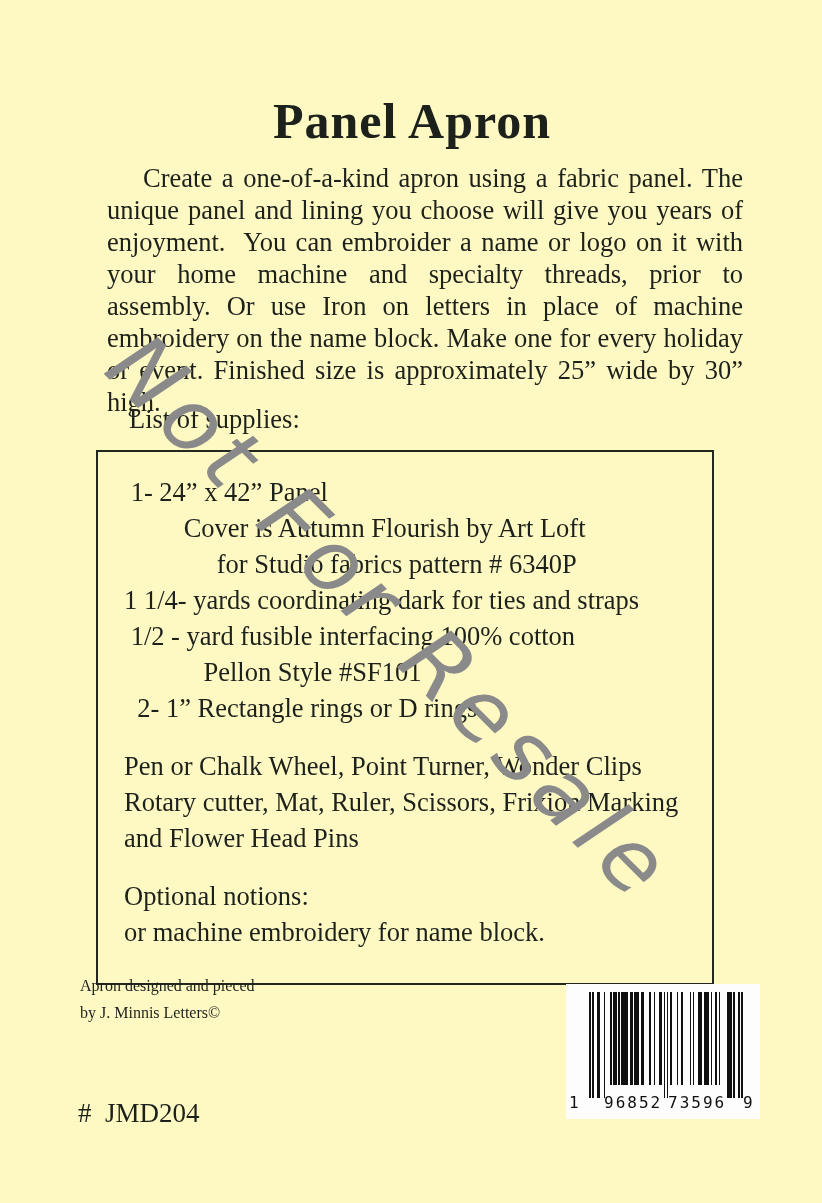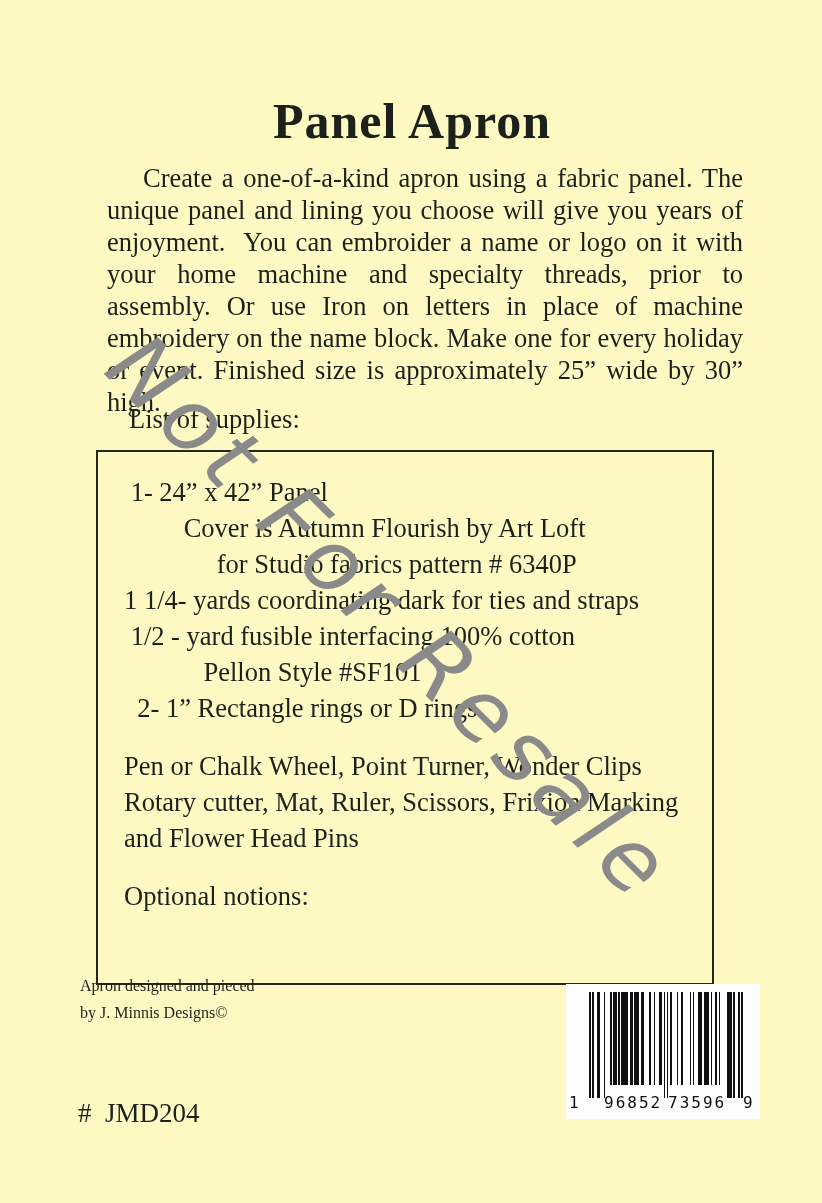--- a/index.html
+++ b/index.html
@@ -50,25 +50,26 @@
       <div class="supplies-line">1 1/4- yards coordinating dark for ties and straps</div>
       <div class="supplies-line"> 1/2 - yard fusible interfacing 100% cotton</div>
       <div class="supplies-line">            Pellon Style #SF101</div>
       <div class="supplies-line">  2- 1” Rectangle rings or D rings</div>
       <div class="supplies-line gap"></div>
       <div class="supplies-line">Pen or Chalk Wheel, Point Turner, Wonder Clips</div>
       <div class="supplies-line">Rotary cutter, Mat, Ruler, Scissors, Frixion Marking</div>
       <div class="supplies-line">and Flower Head Pins</div>
       <div class="supplies-line gap"></div>
       <div class="supplies-line">Optional notions:</div>
+      <div class="supplies-line">or machine embroidery for name block.</div>
     </div>
 
   <div class="credits">
     <div>Apron designed and pieced</div>
-    <div>by J. Minnis Designs©</div>
+    <div>by J. Minnis Letters©</div>
   </div>
 
   <div class="item-number">#  JMD204</div>
 
   <div class="barcode">
     <svg class="bars" viewBox="0 0 154 106" preserveAspectRatio="none" shape-rendering="crispEdges">
         <rect x="0.00" y="0" width="1.62" height="106"></rect>
         <rect x="3.24" y="0" width="1.62" height="106"></rect>
         <rect x="8.11" y="0" width="1.62" height="106"></rect>
         <rect x="9.73" y="0" width="1.62" height="106"></rect>

